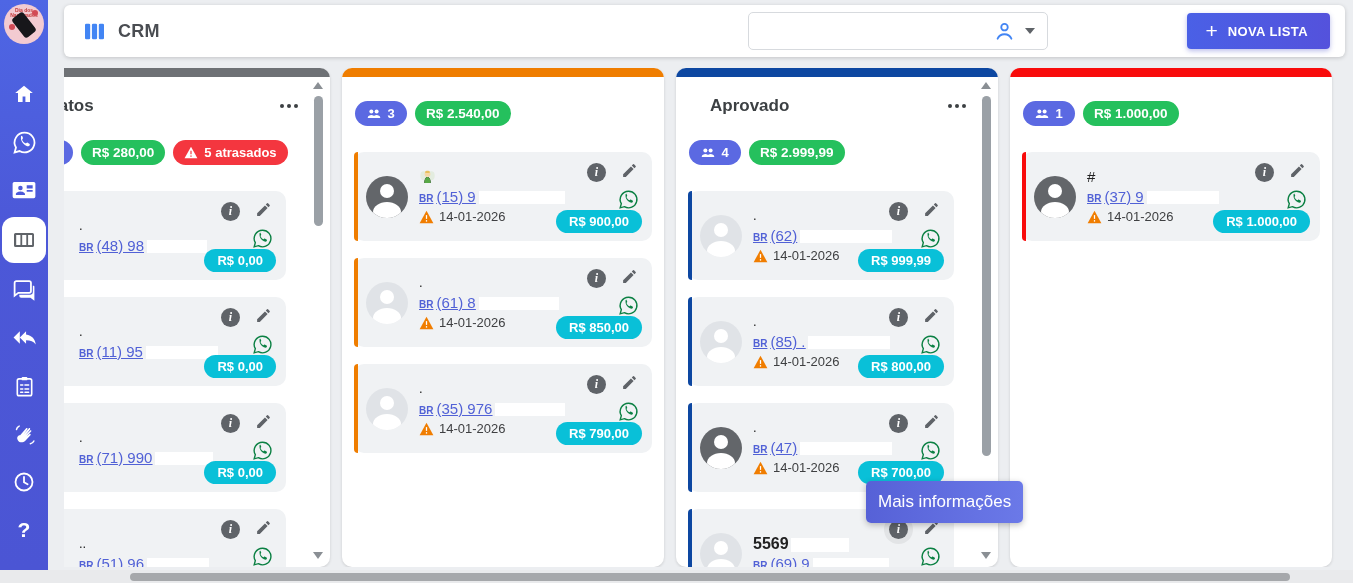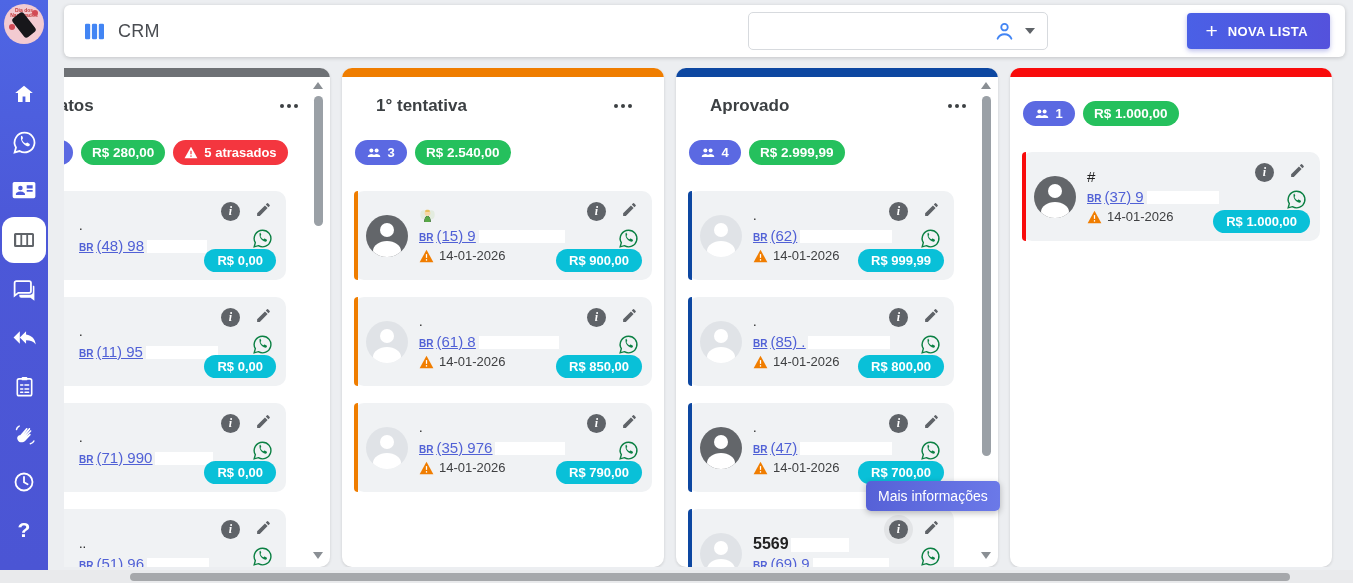--- a/index.html
+++ b/index.html
@@ -22,21 +22,21 @@
   .nav-item.active{height:52px}
   .nav-item.active .tile{position:absolute;left:2px;top:3px;width:44px;height:46px;background:#fff;border-radius:12px}
   .nav-item.active svg{position:relative}
   .qmark{color:#fff;font-size:21px;font-weight:bold}
   .qmark::before{content:"?"}
 
   
   .topbar{position:absolute;left:64px;top:5px;width:1281px;height:52px;background:#fff;border-radius:6px;
     box-shadow:0 1px 4px rgba(0,0,0,.18)}
   .tb-brand{position:absolute;left:20px;top:0;height:52px;display:flex;align-items:center;gap:13px}
-  .tb-title{font-size:18px;font-weight:normal;color:#4a4d52;letter-spacing:.3px}
+  .tb-title{font-size:18px;font-weight:bold;color:#4a4d52;letter-spacing:.3px}
   .tb-search{position:absolute;left:228px;top:8px;width:320px;height:36px;border:1px solid #d7dade;border-radius:5px;
     display:flex;align-items:center;padding:0 12px}
   .tb-search input{border:none;outline:none;flex:1;font-size:15px;color:#444;background:transparent;font-family:inherit}
   .tb-search input::placeholder{color:#80868b}
   .tb-select{position:absolute;left:684px;top:7px;width:300px;height:38px;border:1px solid #d7dade;border-radius:5px;
     display:flex;align-items:center;justify-content:flex-end;gap:9px;padding:0 12px;cursor:pointer}
   .caret{width:0;height:0;border-left:5px solid transparent;border-right:5px solid transparent;border-top:6px solid #5f6368}
   .tb-btn{position:absolute;right:15px;top:8px;height:36px;padding:0 22px 0 18px;border:none;cursor:pointer;
     background:linear-gradient(90deg,#4a60e6,#5452dc);border-radius:4px;display:flex;align-items:center;gap:10px;
     box-shadow:0 2px 5px rgba(60,70,200,.35)}
@@ -92,22 +92,22 @@
   .cdate:empty{display:none}
 
   
   .vscroll{position:absolute;right:6px;top:14px;bottom:8px;width:12px}
   .vscroll .thumb{position:absolute;left:2px;width:9px;background:#9aa0a6;border-radius:5px}
   .arr{position:absolute;left:1px;width:0;height:0;border-left:5.5px solid transparent;border-right:5.5px solid transparent}
   .arr.up{top:0;border-bottom:7px solid #8a8f94}
   .arr.down{bottom:0;border-top:7px solid #8a8f94}
 
   
-  .tooltip{position:absolute;left:802px;top:413px;height:30px;padding:0 12px;display:flex;align-items:center;
-    background:linear-gradient(90deg,#5661d7,#6b79e8);color:#fff;font-size:14px;border-radius:5px;z-index:9;
+  .tooltip{position:absolute;left:802px;top:413px;height:42px;padding:0 12px;display:flex;align-items:center;
+    background:linear-gradient(90deg,#5661d7,#6b79e8);color:#fff;font-size:17px;border-radius:5px;z-index:9;
     box-shadow:0 2px 6px rgba(0,0,0,.25)}
 
   
   .hscroll{position:absolute;left:0;right:0;bottom:0;height:13px;background:#e9eaec;z-index:6}
   .hthumb{position:absolute;left:130px;width:1160px;top:2.5px;height:8px;background:#a6a8ab;border-radius:4px;cursor:pointer}
 </style>
 </head>
 <body>
 
 <aside class="sidebar">
@@ -310,28 +310,20 @@
     </div>
     <div class="vscroll">
       <span class="arr up"></span>
       <span class="thumb" style="top:14px;height:130px"></span>
       <span class="arr down"></span>
     </div>
   </section>
 
   <section class="column">
     <div class="accent" style="background:#ef7d00"></div>
-    <header class="col-head">
-      <h2 class="col-title">1° tentativa</h2>
-      <button class="col-menu">
-          <i></i>
-          <i></i>
-          <i></i>
-        </button>
-    </header>
     <div class="badges">
       <span class="badge badge-count">
         <svg width="14" height="11" viewBox="0 0 16 12">
             <circle cx="5" cy="3.8" r="2.3" fill="#fff"></circle>
             <circle cx="11" cy="3.8" r="2.3" fill="#fff"></circle>
             <path d="M.8 11c0-2.2 2.6-3.2 4.2-3.2S9.2 8.8 9.2 11z" fill="#fff"></path>
             <path d="M6.8 11c0-2.2 2.6-3.2 4.2-3.2s4.2 1 4.2 3.2z" fill="#fff"></path>
           </svg>
         <b>3</b>
       </span>

